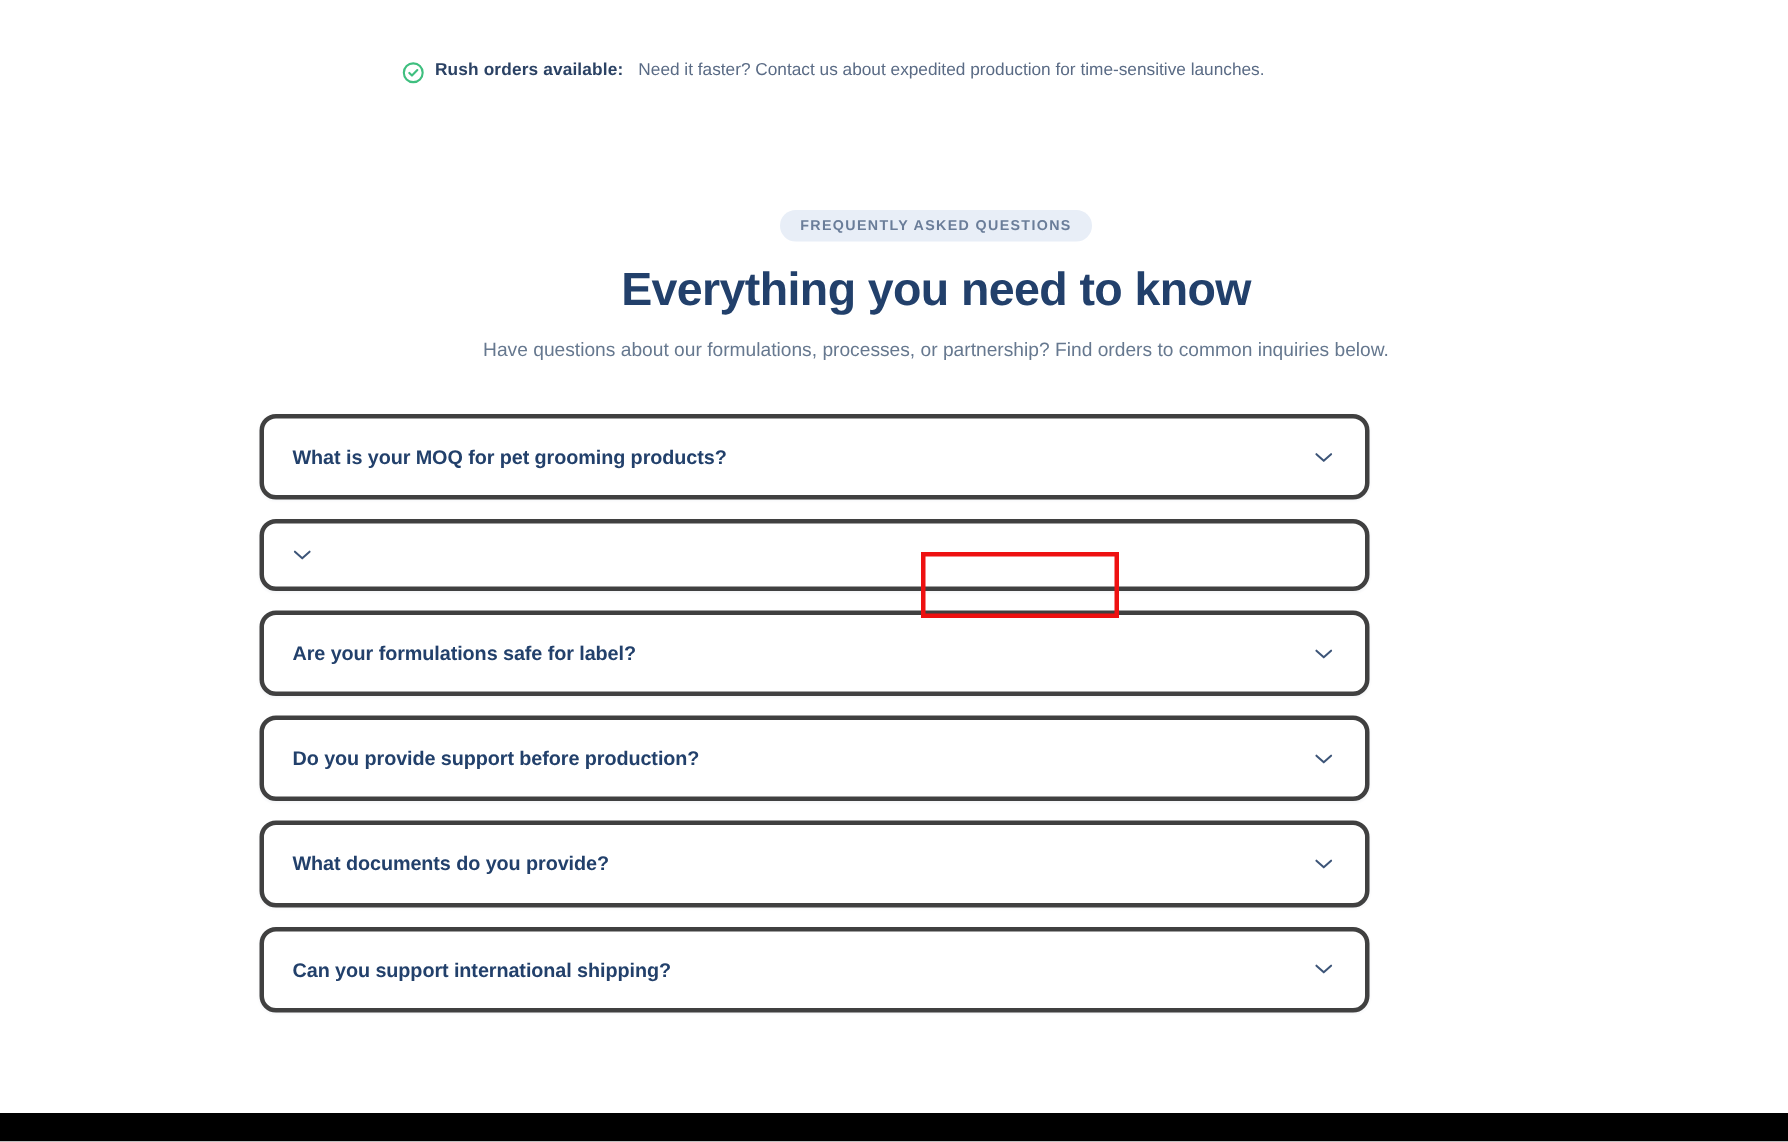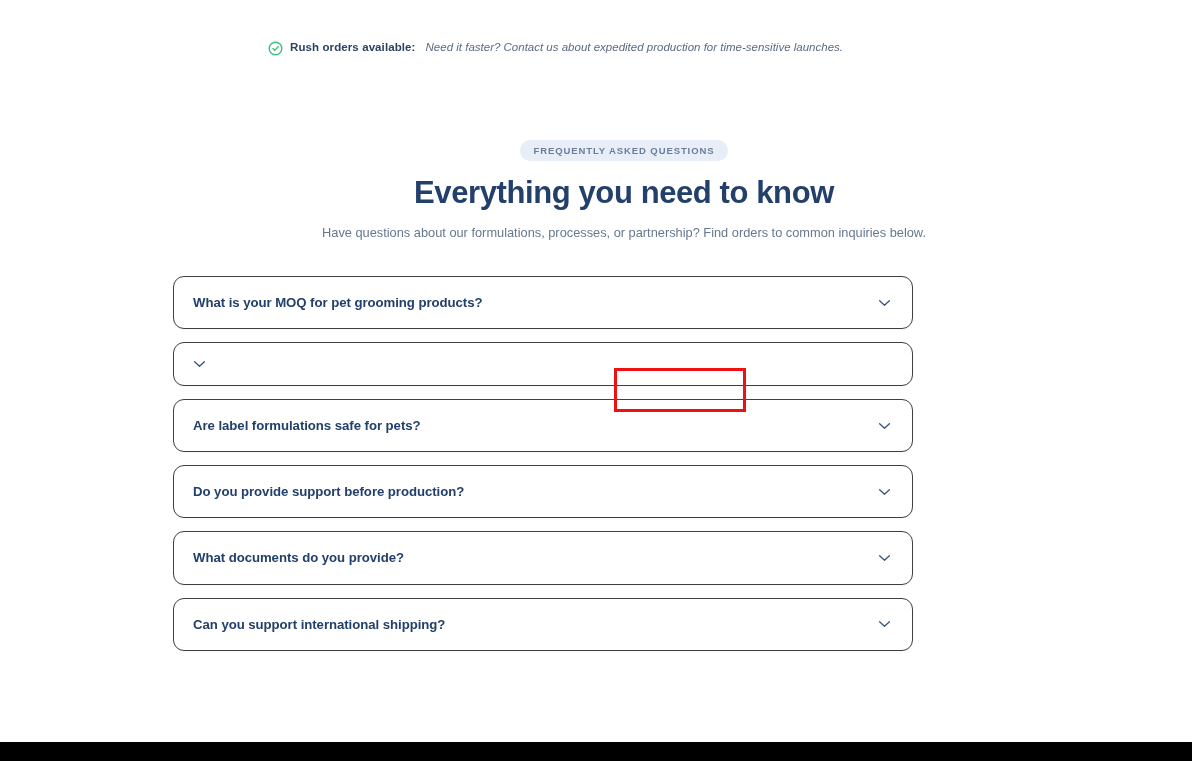--- a/index.html
+++ b/index.html
@@ -48,21 +48,20 @@
     font-weight: 700;
     color: #2b4264;
     font-size: 11.5px;
     letter-spacing: 0.1px;
   }
   .announce-text {
     font-weight: 400;
     color: #5a6b85;
     font-size: 11.5px;
     margin-left: 3px;
-    font-style: italic;
   }
 
   
   .section-head {
     position: absolute;
     top: 140px;
     left: 0;
     width: 1192px;
     text-align: center;
     margin-left: 28px;
@@ -97,21 +96,21 @@
 
   
   .faq-list {
     position: absolute;
     top: 276px;
     left: 173px;
     width: 740px;
   }
   .faq-card {
     background: #ffffff;
-    border: 1px solid #404040;
+    border: 3px solid #404040;
     border-radius: 11px;
     box-shadow: 0 1px 2px rgba(30, 50, 90, 0.045);
     margin-bottom: 13px;
     overflow: hidden;
   }
   .faq-head {
     display: flex;
     align-items: center;
     justify-content: space-between;
     padding: 17px 21px 17px 19px;
@@ -214,21 +213,21 @@
         <div class="faq-head">
           <span>
             <svg class="chev" viewBox="0 0 14 9" fill="none">
               <path d="M1.5 2 L7 7 L12.5 2" stroke="#3d5578" stroke-width="1.5" stroke-linecap="round" stroke-linejoin="round"></path>
             </svg>
           </span>
         </div>
       </div>
       <div class="faq-card">
         <div class="faq-head">
-          <span class="faq-q">Are label formulations safe for pets?</span>
+          <span class="faq-q">Are your formulations safe for label?</span>
           <span>
             <svg class="chev" viewBox="0 0 14 9" fill="none">
               <path d="M1.5 2 L7 7 L12.5 2" stroke="#3d5578" stroke-width="1.5" stroke-linecap="round" stroke-linejoin="round"></path>
             </svg>
           </span>
         </div>
       </div>
       <div class="faq-card">
         <div class="faq-head">
           <span class="faq-q">Do you provide support before production?</span>

